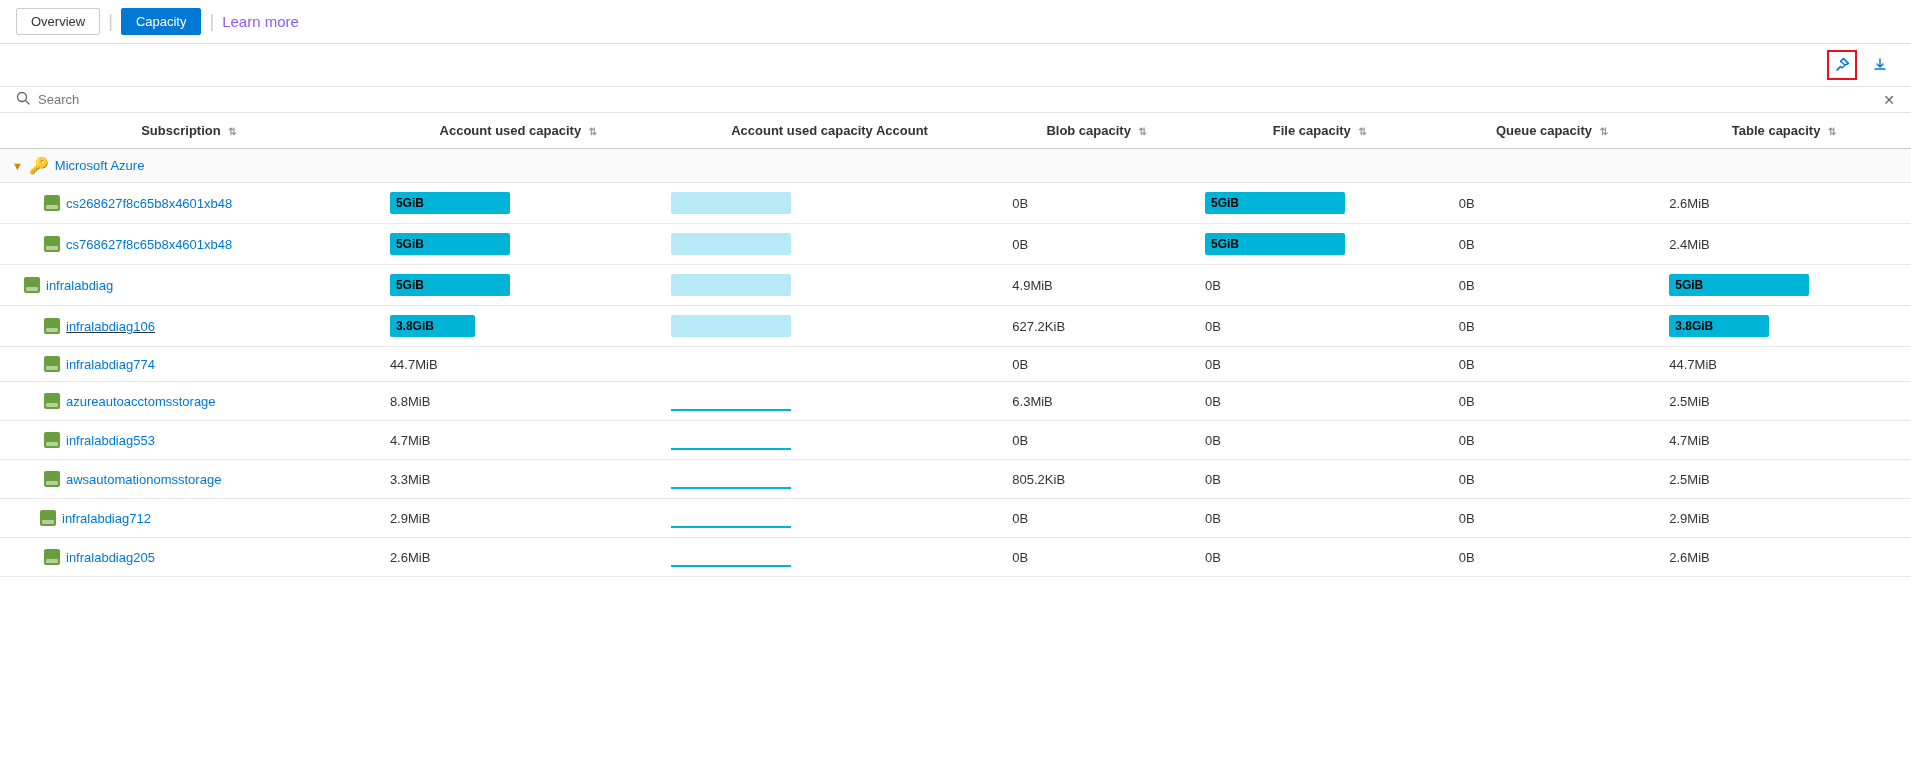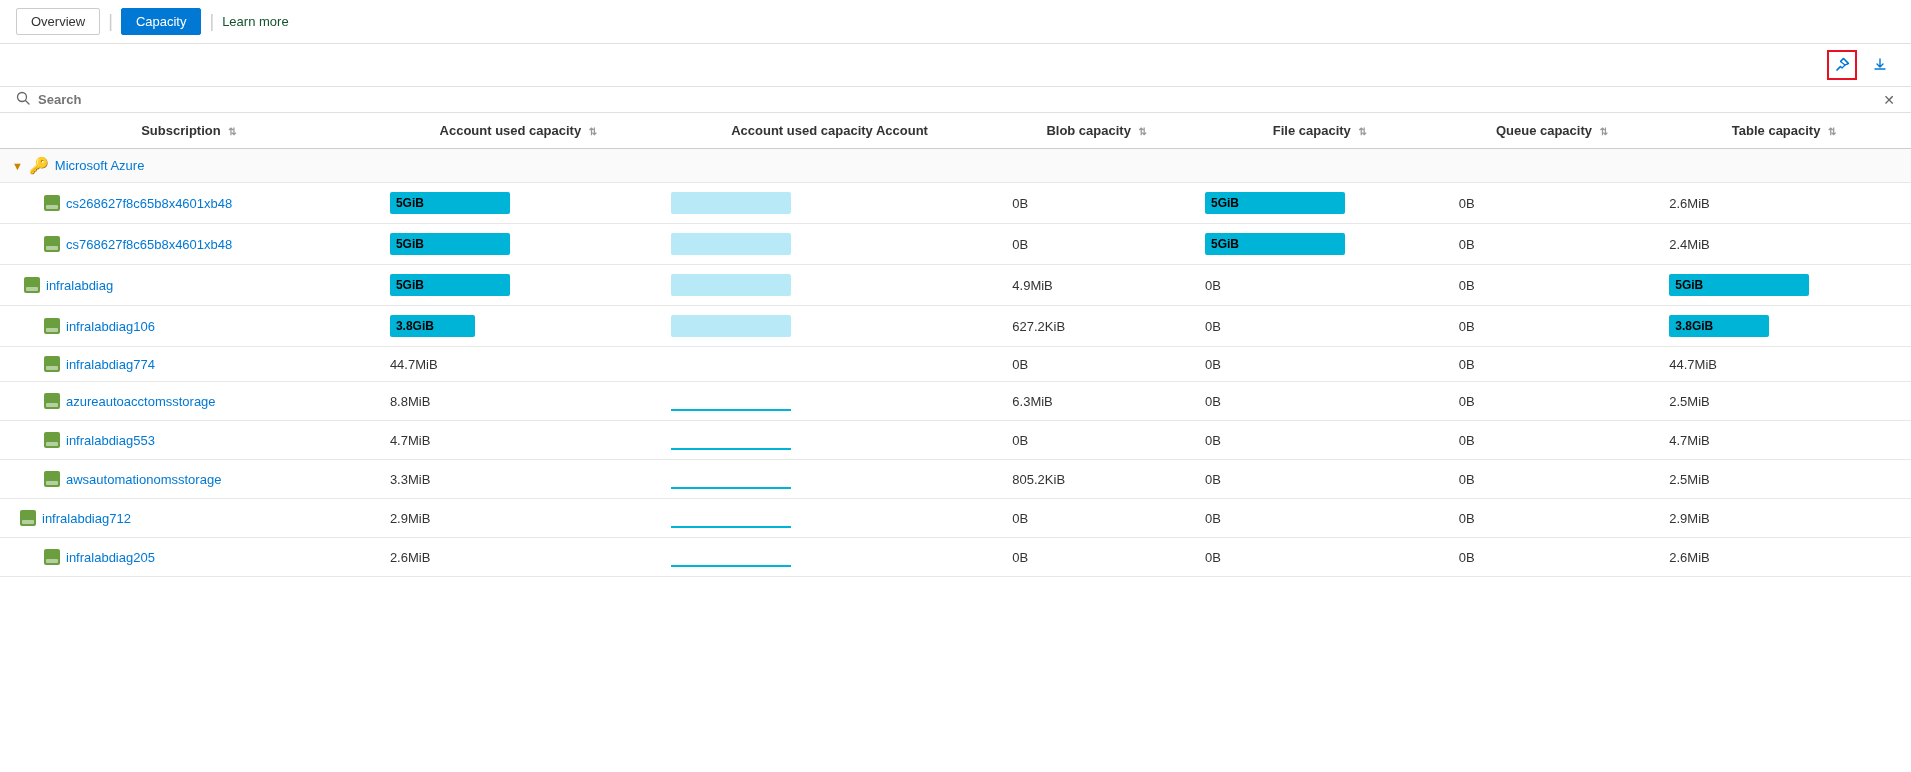--- a/index.html
+++ b/index.html
@@ -27,23 +27,23 @@
       background: #0078d4;
       color: #fff;
       border-color: #0078d4;
     }
     .top-bar-separator {
       color: #ccc;
       font-size: 18px;
       font-weight: 300;
     }
     .top-bar-link {
-      color: #14532d;
+      color: #8b5cf6;
       text-decoration: none;
-      font-size: 13px;
+      font-size: 15px;
       cursor: pointer;
     }
 
     
     .toolbar-row {
       display: flex;
       justify-content: flex-end;
       align-items: center;
       padding: 6px 16px;
       border-bottom: 1px solid #e0e0e0;
@@ -77,21 +77,20 @@
       color: #666;
       margin-right: 8px;
       font-size: 13px;
     }
     .search-input {
       flex: 1;
       border: none;
       outline: none;
       font-size: 13px;
       color: #333;
-      font-weight: bold;
     }
     .search-clear {
       color: #666;
       cursor: pointer;
       font-size: 14px;
     }
 
     
     .table-container {
       overflow-x: auto;
@@ -380,21 +379,21 @@
             <div class="timeline-bar"></div>
           </td>
           <td><span>4.9MiB</span></td>
           <td><span>0B</span></td>
           <td><span>0B</span></td>
           <td>
             <div class="table-cap-bar" style="width:140px;">5GiB</div>
           </td>
         </tr>
         <tr>
-          <td style="padding-left: 44px;">
+          <td style="padding-left: 44px; text-decoration: underline;">
     <div class="account-name">
       <span class="storage-icon"></span>
       <span>infralabdiag106</span>
     </div>
   </td>
           <td>
             <div class="capacity-bar blue-partial">3.8GiB</div>
           </td>
           <td class="timeline-bar-cell">
             <div class="timeline-bar"></div>
@@ -462,21 +461,21 @@
           <td><span>3.3MiB</span></td>
           <td class="timeline-bar-cell">
             <div class="timeline-bar small"></div>
           </td>
           <td><span>805.2KiB</span></td>
           <td><span>0B</span></td>
           <td><span>0B</span></td>
           <td><span>2.5MiB</span></td>
         </tr>
         <tr>
-          <td style="padding-left: 20px;">
+          <td style="padding-left: 40px;">
     <div class="account-name">
       <span class="storage-icon"></span>
       <span>infralabdiag712</span>
     </div>
   </td>
           <td><span>2.9MiB</span></td>
           <td class="timeline-bar-cell">
             <div class="timeline-bar small"></div>
           </td>
           <td><span>0B</span></td>

